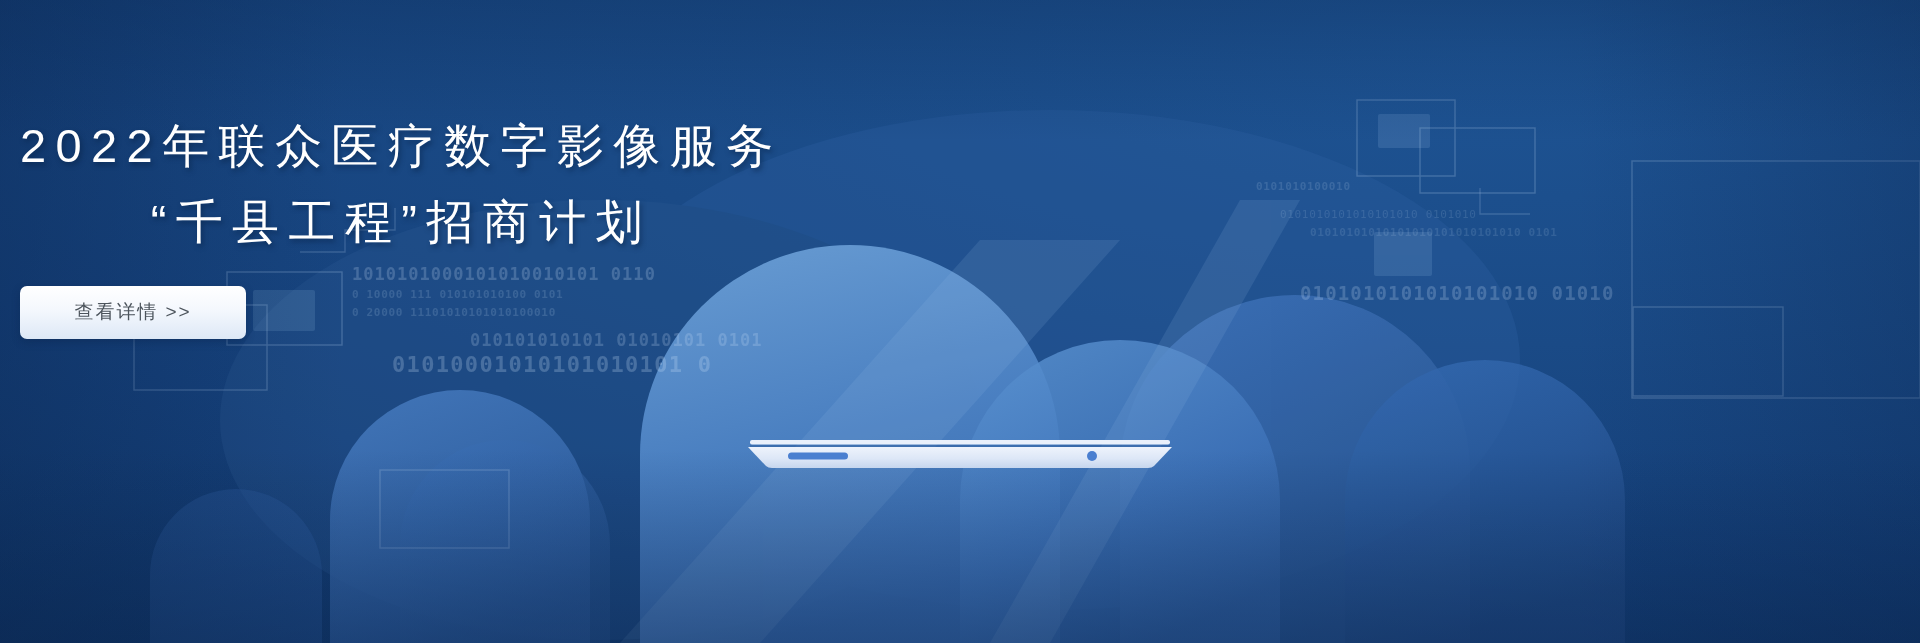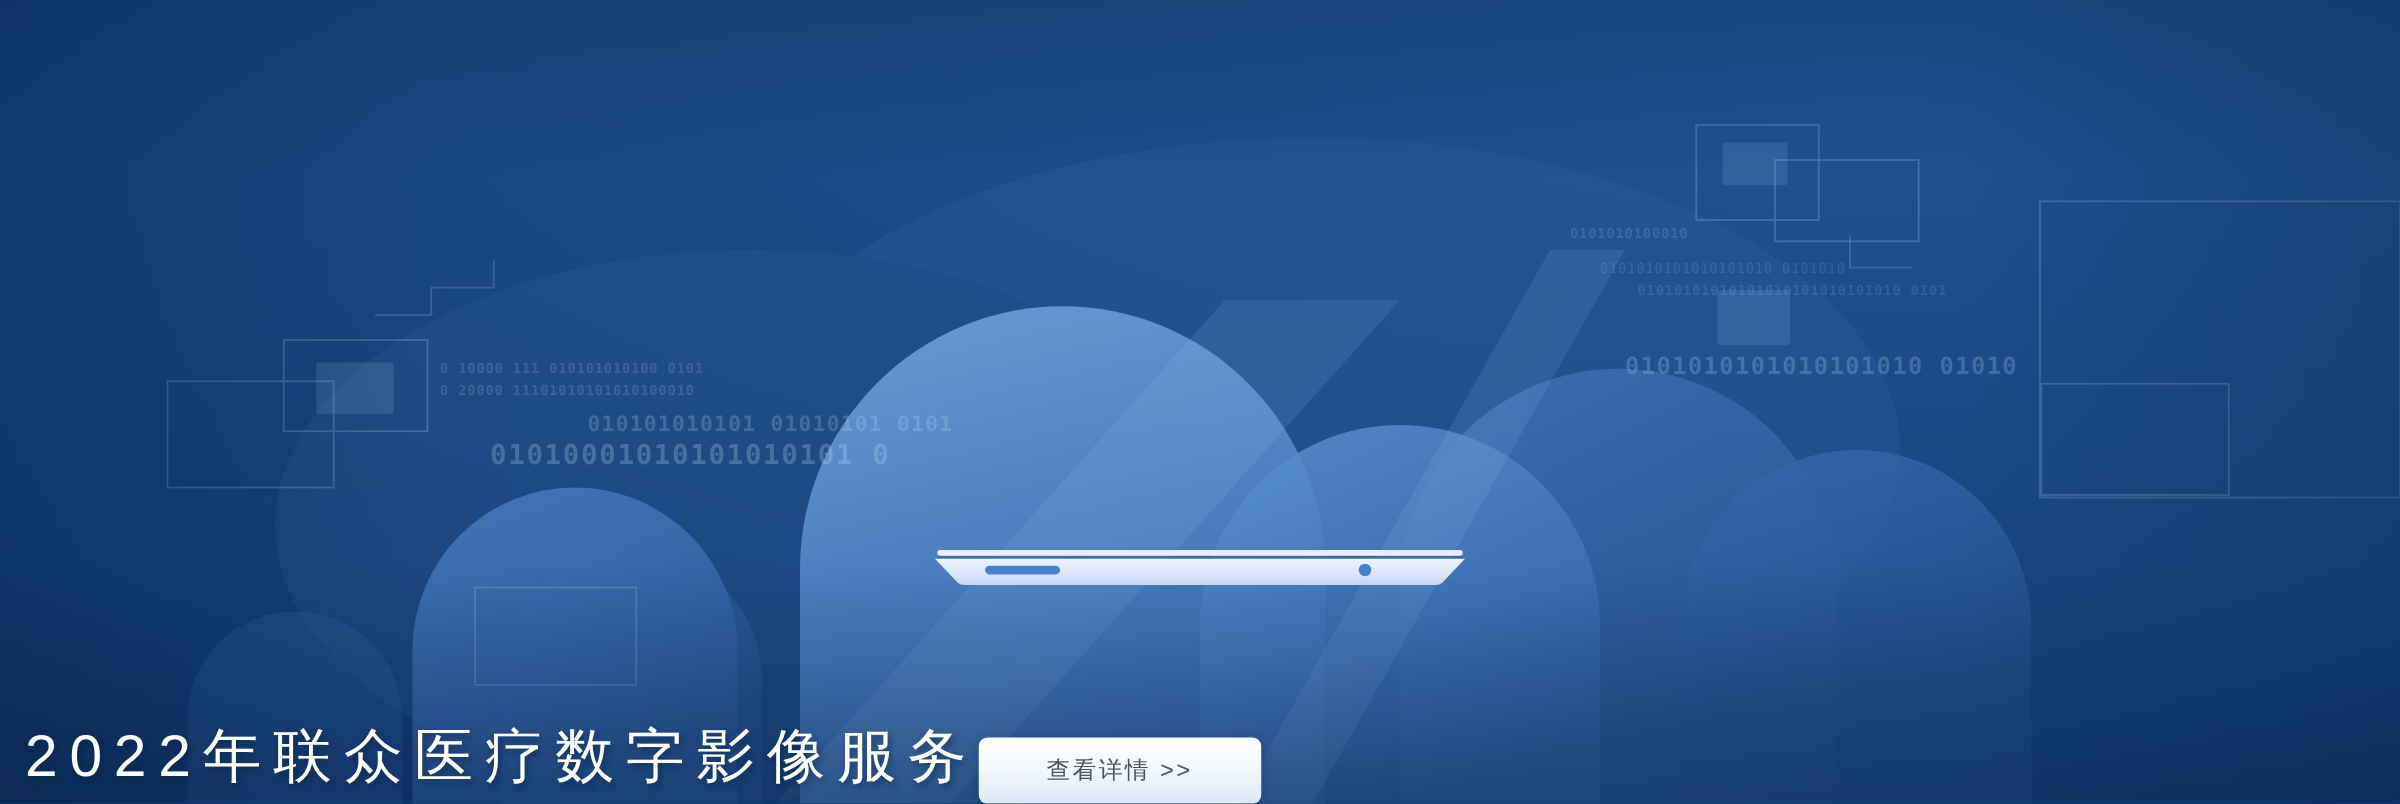--- a/index.html
+++ b/index.html
@@ -62,40 +62,40 @@
   .bin-r2 { left: 1280px; top: 208px; font-size: 11px; font-weight: 400; color: rgba(208,228,250,0.14); }
   .bin-r3 { left: 1310px; top: 226px; font-size: 11px; font-weight: 700; color: rgba(208,228,250,0.13); }
   .bin-r4 { left: 1330px; top: 258px; font-size: 17px; font-weight: 700; color: rgba(208,228,250,0.20); }
   .bin-r5 { left: 1300px; top: 282px; font-size: 19px; font-weight: 700; color: rgba(208,228,250,0.22); }
 
   
   .content {
     position: absolute;
     inset: 0;
     display: flex;
-    flex-direction: row;
-    align-items: flex-end;
+    flex-direction: column;
+    align-items: flex-start;
     padding-left: 20px;
   }
 
   .headline {
     margin-top: 108px;
     text-align: center;
     color: #ffffff;
     font-size: 47px;
     line-height: 76px;
     font-weight: 400;
     letter-spacing: 0.20em;
     text-shadow: 2px 3px 5px rgba(8, 32, 68, 0.55);
     white-space: nowrap;
   }
   .headline .ln { display: block; }
 
   .cta-wrap {
-    margin-top: 16px;
+    margin-top: 26px;
   }
   .cta {
     display: inline-block;
     min-width: 226px;
     padding: 13px 26px 14px;
     border: none;
     border-radius: 7px;
     background: linear-gradient(180deg, #ffffff 0%, #f3f7fd 48%, #dde8f6 100%);
     color: #4c545c;
     font-family: "Liberation Sans", "DejaVu Sans", sans-serif;
@@ -230,34 +230,36 @@
     </g>
 
     <g fill="none" stroke="#9dbbdd" stroke-width="1.4" opacity="0.26">
       <path d="M395 208 L395 230 L345 230 L345 252 L300 252"></path>
       <path d="M1480 188 L1480 214 L1530 214"></path>
     </g>
   </svg>
 
   <div class="bg-vignette"></div>
 
+  <div class="binary bin-l1">1010101000101010010101 0110</div>
   <div class="binary bin-l2">0  10000  111            010101010100     0101</div>
   <div class="binary bin-l3">0  20000  11101010101010100010</div>
   <div class="binary bin-l4">010101010101 01010101 0101</div>
   <div class="binary bin-l5">01010001010101010101 0</div>
 
   <div class="binary bin-r1">0101010100010</div>
   <div class="binary bin-r2">0101010101010101010  0101010</div>
   <div class="binary bin-r3">01010101010101010101010101010  0101</div>
   <div class="binary bin-r5">0101010101010101010      01010</div>
 
   <div class="content">
 
     <div class="headline">
       <span class="ln">2022年联众医疗数字影像服务</span>
+      <span class="ln">“千县工程”招商计划</span>
     </div>
 
     <div class="cta-wrap">
       <button class="cta">查看详情 &gt;&gt;</button>
     </div>
 
   </div>
 
   <svg class="laptop" viewBox="0 0 424 30" preserveAspectRatio="none">
     <defs>

